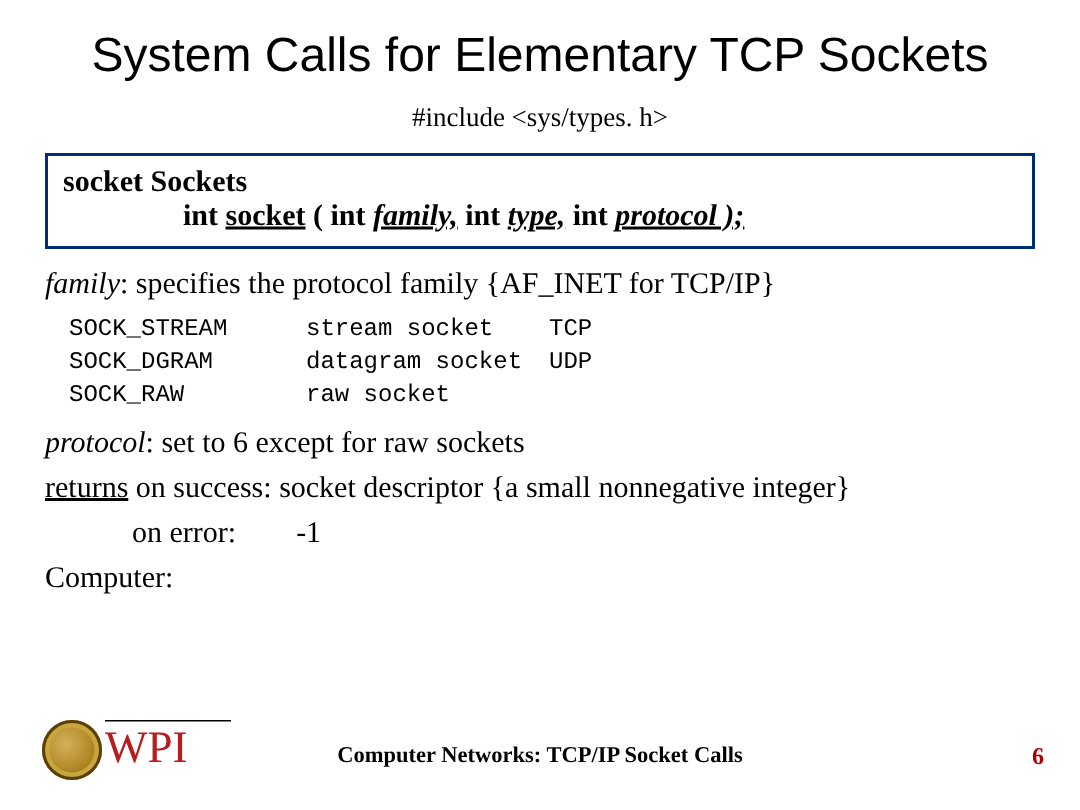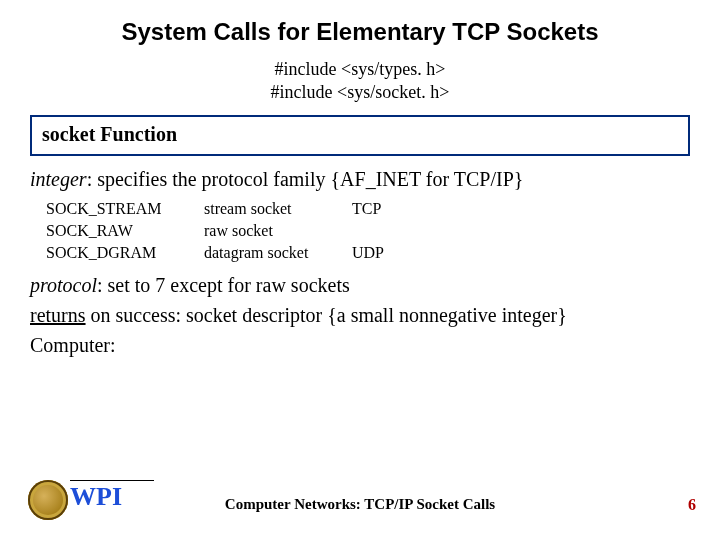--- a/index.html
+++ b/index.html
@@ -14,22 +14,22 @@
   }
   .slide {
     position: relative;
     width: 720px;
     height: 540px;
     box-sizing: border-box;
     padding: 18px 30px 0 30px;
   }
   .title {
     font-family: "Comic Sans MS", "Comic Sans", cursive, sans-serif;
-    font-weight: bold;
-    font-size: 24px;
+    font-weight: normal;
+    font-size: 32px;
     text-align: center;
     margin: 0 0 12px 0;
   }
   .inc {
     font-size: 18px;
     line-height: 1.25;
     text-align: center;
   }
   .boxed {
     border: 2px solid #002a7a;
@@ -43,21 +43,21 @@
   .b { font-weight: bold; }
   .it { font-style: italic; }
   .ul { text-decoration: underline; }
   .para {
     font-size: 20px;
     line-height: 1.3;
     margin: 4px 0;
   }
   .socktable {
     font-size: 16px;
-    font-family: Liberation Serif, serif;
+    font-family: Liberation Mono, monospace;
     margin: 6px 0 6px 14px;
   }
   .socktable td {
     padding: 0 16px 2px 0;
     vertical-align: top;
     white-space: nowrap;
   }
   .socktable .c1 { width: 140px; }
   .socktable .c2 { width: 130px; margin-top: 20px; }
   .ind1 { padding-left: 58px; }
@@ -104,79 +104,84 @@
     box-shadow: inset 0 0 0 2px #5a3f08, inset 0 0 0 5px #c9a63d;
     position: absolute;
     left: 0;
     top: 2px;
   }
   .wpi-text {
     position: absolute;
     left: 42px;
     top: 4px;
     font-family: "Times New Roman", Times, serif;
-    font-weight: bold;
-    font-size: 26px;
-    color: #1d4ed8;
+    font-weight: normal;
+    font-size: 30px;
+    color: #b91c1c;
     letter-spacing: 0;
   }
   .wpi-line {
     position: absolute;
     left: 42px;
     top: 2px;
     width: 84px;
     height: 1px;
     background: #000;
   }
 </style>
 </head>
 <body>
 
 <div class="slide">
 
   <div class="title">System Calls for Elementary TCP Sockets</div>
 
   <div class="inc">#include  &lt;sys/types. h&gt;</div>
-  <div class="inc">#include  &lt;sys/socket. h&gt;</div>
 
   <div class="boxed">
     <div>
-      <span class="b">socket</span><span class="b"> Function</span>
+      <span class="b">socket</span><span class="b"> Sockets</span>
+    </div>
+    <div class="sig">
+      <span class="b">int   </span><span class="b ul">socket</span><span class="b">  ( int  </span><span class="b it ul">family,</span><span class="b">  int  </span><span class="b it ul">type,</span><span class="b"> int  </span><span class="b it ul">protocol );</span>
     </div>
   </div>
 
   <div class="para">
-    <span class="it">integer</span><span>:  specifies the protocol family       {AF_INET for TCP/IP}</span>
+    <span class="it">family</span><span>:  specifies the protocol family       {AF_INET for TCP/IP}</span>
   </div>
 
   <table class="socktable">
     <tbody>
         <tr>
       <td class="c1">SOCK_STREAM</td>
       <td class="c2">stream socket</td>
       <td>TCP</td>
     </tr>
     <tr>
+      <td class="c1">SOCK_DGRAM</td>
+      <td class="c2">datagram socket</td>
+      <td>UDP</td>
+    </tr>
+    <tr>
       <td class="c1">SOCK_RAW</td>
       <td class="c2">raw socket</td>
       <td></td>
-    </tr>
-    <tr>
-      <td class="c1">SOCK_DGRAM</td>
-      <td class="c2">datagram socket</td>
-      <td>UDP</td>
     </tr>
   </tbody>
     </table>
 
   <div class="para">
-    <span class="it">protocol</span><span>: set to 7 except for raw sockets</span>
+    <span class="it">protocol</span><span>: set to 6 except for raw sockets</span>
   </div>
   <div class="para">
     <span class="ul">returns</span><span> on success:    socket descriptor  {a small nonnegative integer}</span>
+  </div>
+  <div class="para ind1">
+    <span>on error:</span>&nbsp;&nbsp;&nbsp;&nbsp;&nbsp;&nbsp;&nbsp;&nbsp;<span>-1</span>
   </div>
   <div class="para">Computer:</div>
 
   <div class="footer">
     <div class="logo">
       <div class="seal"></div>
       <div class="wpi-line"></div>
       <div class="wpi-text">WPI</div>
     </div>
     <div class="footer-text">Computer Networks: TCP/IP Socket Calls</div>

